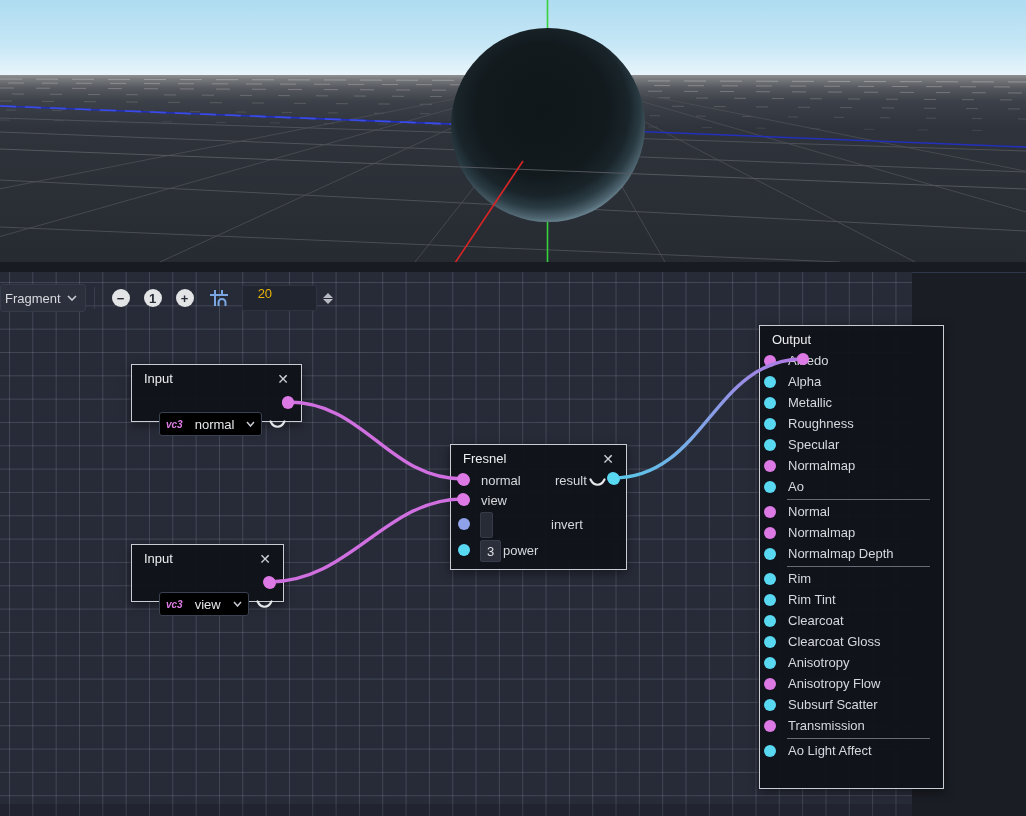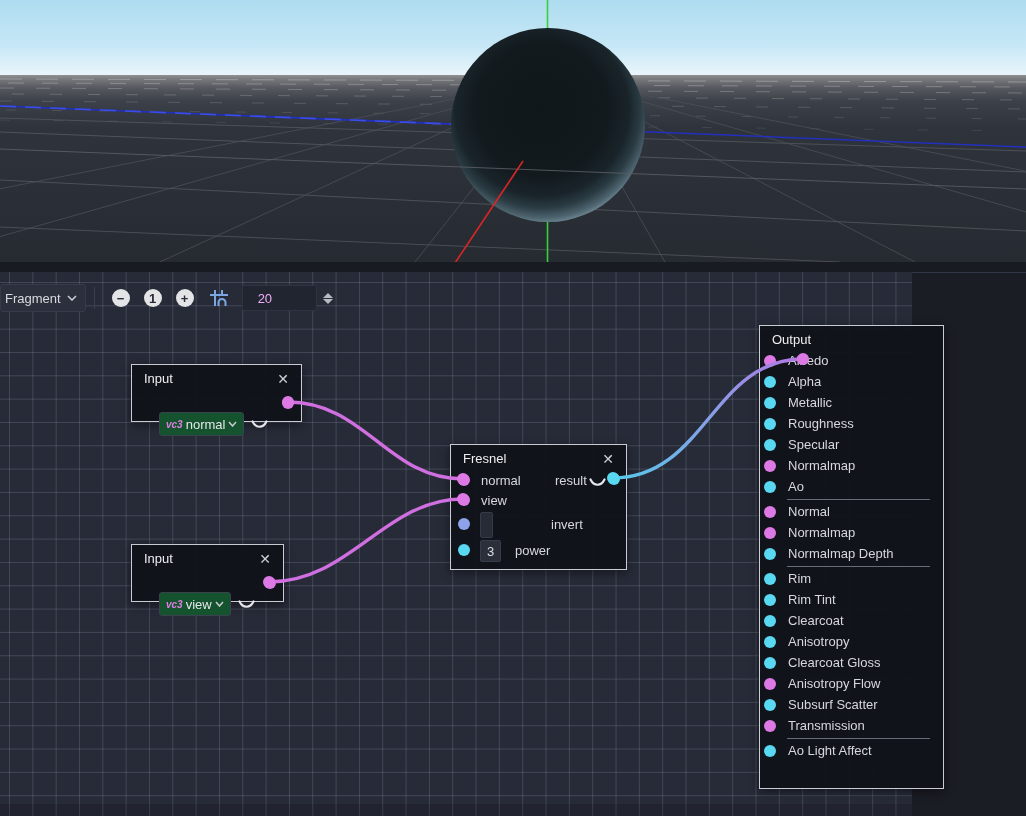--- a/index.html
+++ b/index.html
@@ -27,37 +27,37 @@
   .toolbar{position:absolute;left:0;top:12px;height:28px;display:flex;align-items:center;}
   .mode-btn{display:flex;align-items:center;gap:6px;background:#2b303c;border:1px solid #353b49;
             border-radius:3px;height:26px;padding:0 8px 0 4px;color:#d8dade;font-size:13px;cursor:pointer;}
   .tb-sep{width:1px;height:22px;background:#3a4050;margin:0 10px 0 8px;}
   .circle-btn{width:18px;height:18px;border-radius:50%;background:#e2e4e6;color:#262b36;
               display:flex;align-items:center;justify-content:center;
               font-size:13px;font-weight:bold;line-height:1;margin:0 7px;cursor:pointer;}
   .snap-btn{margin:0 6px 0 9px;display:flex;align-items:center;cursor:pointer;}
   .snap-field{display:flex;align-items:center;margin-left:8px;}
   .snap-input{width:58px;height:24px;background:#21252f;border:1px solid #2e3342;border-radius:2px;
-              color:#f0abfc;font-size:13px;display:flex;align-items:center;padding-left:15px;}
+              color:#eab308;font-size:13px;display:flex;align-items:flex-start;padding-left:15px;}
   .spinner{margin-left:6px;display:flex;flex-direction:column;gap:1px;cursor:pointer;}
 
   
   .gnode{position:absolute;background:rgba(17,19,26,0.96);border:1px solid #c9ccd2;
          box-shadow:0 3px 10px rgba(0,0,0,0.45);color:#d6d8dc;font-size:13px;}
   .gnode .titlebar{display:flex;align-items:center;justify-content:space-between;
                    padding:6px 10px 4px 12px;}
   .gnode .title{color:#eceef0;}
   .close-x{color:#cdd0d4;font-size:14px;line-height:1;cursor:pointer;padding:0 2px;}
 
   .port{width:12px;height:12px;border-radius:50%;position:absolute;}
   .p-pink{background:#dd79e4;}
   .p-cyan{background:#59d8f2;}
   .p-lav{background:#8fa1e8;}
 
-  .dropdown{display:inline-flex;align-items:center;gap:3px;background:#14532d;border:1px solid #3a4150;
+  .dropdown{display:inline-flex;align-items:center;gap:12px;background:#000000;border:1px solid #3a4150;
             border-radius:3px;height:22px;padding:0 6px;cursor:pointer;}
   .type-badge{color:#e07de6;font-size:10px;font-weight:bold;font-style:italic;letter-spacing:0;}
   .dd-label{color:#e4e6e9;font-size:13px;}
 
   .row-label{color:#d6d8dc;}
 
   .outrow{display:flex;align-items:center;height:21px;position:relative;}
   .outrow .dot{width:12px;height:12px;border-radius:50%;margin-left:4px;flex:0 0 auto;}
   .outrow .lbl{margin-left:12px;}
   .outsep{height:4px;display:flex;align-items:center;}
@@ -248,21 +248,21 @@
     <span class="row-label" style="position:absolute;left:30px;top:48px;">view</span>
 
     <div class="port p-lav" style="left:7px;top:73px;"></div>
     <div class="checkbox" style="position:absolute;left:29px;top:67px;"></div>
     <span class="row-label" style="position:absolute;left:52px;top:72px;margin-left:48px;">invert</span>
 
     <div class="port p-cyan" style="left:7px;top:99px;"></div>
     <div class="value-box" style="position:absolute;left:29px;top:95px;">
       <span>3</span>
     </div>
-    <span class="row-label" style="position:absolute;left:64px;top:98px;">power</span>
+    <span class="row-label" style="position:absolute;left:52px;top:98px;">power</span>
   </div>
 
   <div class="gnode" style="left:759px;top:53px;width:183px;height:462px;">
     <div class="titlebar" style="padding-bottom:2px;">
       <span class="title">Output</span>
     </div>
     <div style="padding-top:1px;">
         <div class="outrow">
           <div class="dot" style="background: rgb(221, 121, 228);"></div>
           <span class="lbl">Albedo</span>
@@ -316,25 +316,25 @@
         <div class="outrow">
           <div class="dot" style="background: rgb(89, 216, 242);"></div>
           <span class="lbl">Rim Tint</span>
         </div>
         <div class="outrow">
           <div class="dot" style="background: rgb(89, 216, 242);"></div>
           <span class="lbl">Clearcoat</span>
         </div>
         <div class="outrow">
           <div class="dot" style="background: rgb(89, 216, 242);"></div>
+          <span class="lbl">Clearcoat Gloss</span>
+        </div>
+        <div class="outrow">
+          <div class="dot" style="background: rgb(89, 216, 242);"></div>
           <span class="lbl">Anisotropy</span>
-        </div>
-        <div class="outrow">
-          <div class="dot" style="background: rgb(89, 216, 242);"></div>
-          <span class="lbl">Clearcoat Gloss</span>
         </div>
         <div class="outrow">
           <div class="dot" style="background: rgb(221, 121, 228);"></div>
           <span class="lbl">Anisotropy Flow</span>
         </div>
         <div class="outrow">
           <div class="dot" style="background: rgb(89, 216, 242);"></div>
           <span class="lbl">Subsurf Scatter</span>
         </div>
         <div class="outrow">

